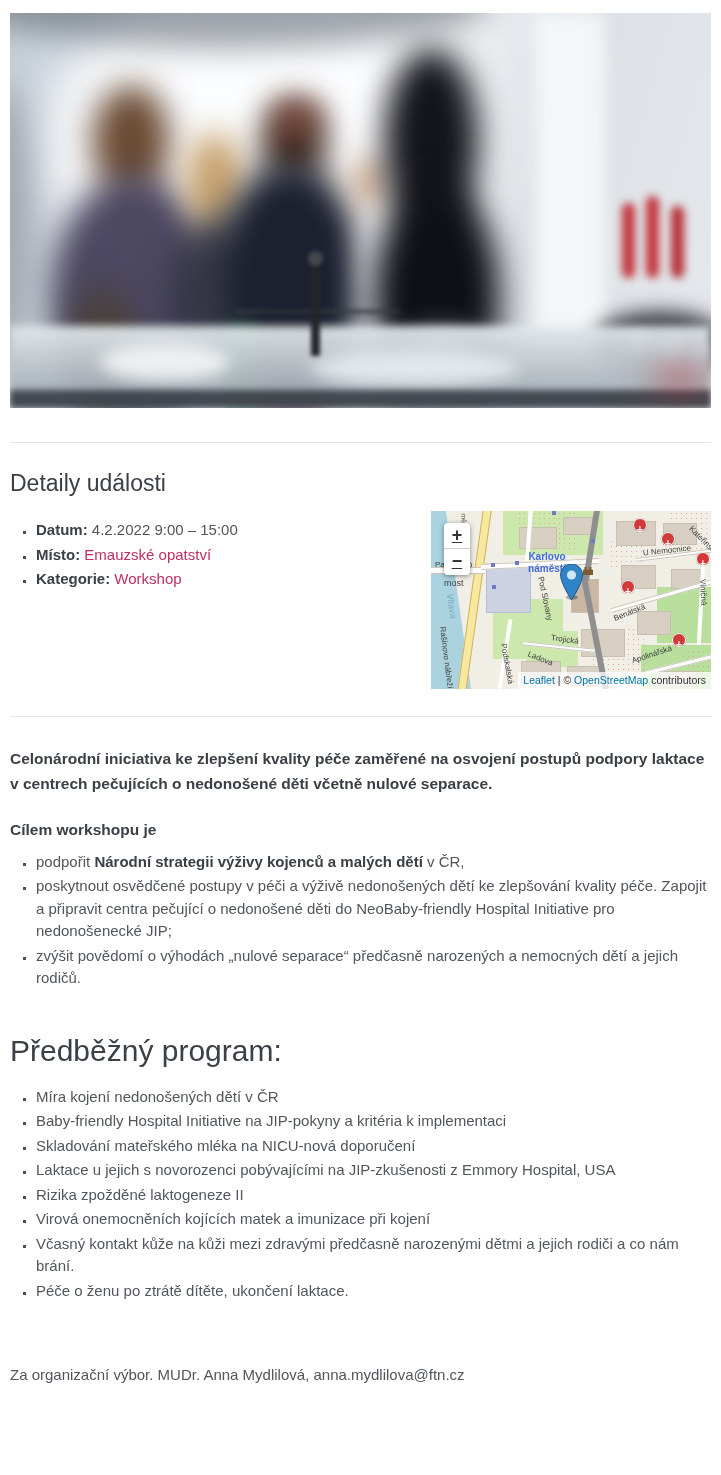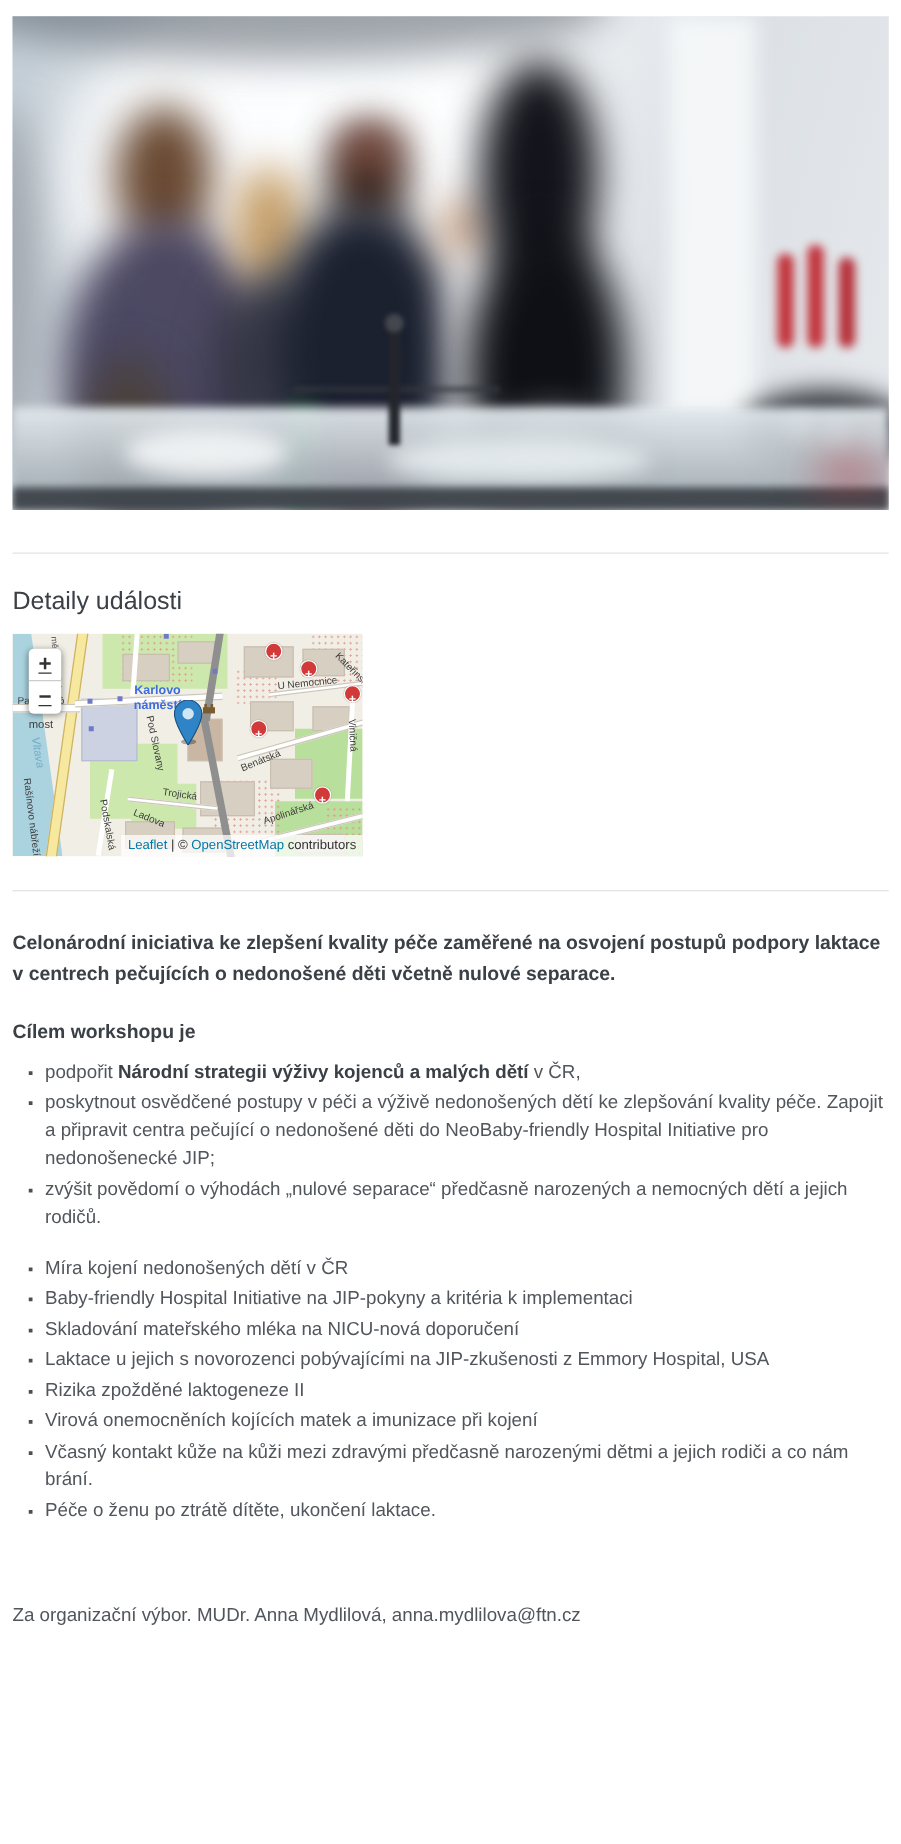--- a/index.html
+++ b/index.html
@@ -9,21 +9,21 @@
 
   
   .hero { position:relative; width:701px; height:395px; overflow:hidden;
           background:linear-gradient(105deg,#c4ced6 0%,#e7edf1 28%,#f3f6f7 52%,#dbe0e5 72%,#e6e9ec 100%); }
   .blob { position:absolute; filter:blur(16px); border-radius:50%; }
   .softrect { position:absolute; filter:blur(6px); }
 
   
   h1 { font-size:37px; line-height:1.3; font-weight:400; color:#3a4046; margin:10px 0 0; letter-spacing:-0.2px; }
   .divider { border:none; border-top:1px solid #e4e4e4; margin:34px 0 0; }
-  h2.section { font-size:20px; font-weight:400; color:#3a4046; margin:27px 0 0; }
+  h2.section { font-size:23px; font-weight:400; color:#3a4046; margin:27px 0 0; }
   h2.program { font-size:30px; font-weight:400; color:#3a4046; margin:44px 0 0; }
   .details-row { display:flex; justify-content:space-between; align-items:flex-start; margin-top:14px; }
   ul.sqlist { margin:6px 0 0; padding-left:26px; list-style:square; }
   ul.sqlist li { font-size:15px; line-height:1.5; margin:2px 0; color:#51565c; }
   ul.sqlist li::marker { color:#4a4f55; font-size:11px; }
   strong, b { color:#3a4046; font-weight:700; }
   a.redlink { color:#bf2e60; text-decoration:none; }
   .intro { font-weight:700; color:#3a4046; font-size:15.5px; line-height:1.6; margin:30px 0 0; }
   .goalhead { font-weight:700; color:#3a4046; font-size:15.5px; margin:24px 0 0; }
   ul.goals { margin-top:12px; }
@@ -108,20 +108,25 @@
     <div class="softrect" style="left:298px;top:238px;width:15px;height:15px;background:#44484e;border-radius:50%;filter:blur(2px);"></div>
     <div class="blob" style="left:640px;top:352px;width:60px;height:28px;background:rgba(180,40,50,.5);"></div>
   </div>
 
 
   <hr class="divider">
 
   <h2 class="section">Detaily události</h2>
 
   <div class="details-row">
+    <ul class="sqlist">
+      <li><strong>Datum:</strong> <span>4.2.2022 9:00 – 15:00</span></li>
+      <li><strong>Místo:</strong> <a href="#" class="redlink">Emauzské opatství</a></li>
+      <li><strong>Kategorie:</strong> <a href="#" class="redlink">Workshop</a></li>
+    </ul>
 
     <div class="map">
 
       <div class="water" style="left:0;top:0;width:60px;height:178px;clip-path:polygon(0 0,15px 0,40px 178px,0 178px);"></div>
       <div class="lblblue" style="left:8px;top:90px;transform:rotate(80deg);font-size:9px;">Vltava</div>
 
       <div class="roadY" style="left:39px;top:-10px;width:9px;height:200px;transform:rotate(8deg);"></div>
       <div class="lbl" style="left:15px;top:115px;transform:rotate(83deg);transform-origin:left top;">Rašínovo nábřeží</div>
       <div class="lbl" style="left:36px;top:2px;transform:rotate(85deg);transform-origin:left top;font-size:7px;color:#555;">městská náplavka</div>
 
@@ -215,20 +220,21 @@
 
   <p class="intro">Celonárodní iniciativa ke zlepšení kvality péče zaměřené na osvojení postupů podpory laktace v centrech pečujících o nedonošené děti včetně nulové separace.</p>
 
   <p class="goalhead">Cílem workshopu je</p>
   <ul class="sqlist goals">
     <li><span>podpořit </span><strong>Národní strategii výživy kojenců a malých dětí</strong><span> v ČR,</span></li>
     <li>poskytnout osvědčené postupy v péči a výživě nedonošených dětí ke zlepšování kvality péče. Zapojit a připravit centra pečující o nedonošené děti do NeoBaby-friendly Hospital Initiative pro nedonošenecké JIP;</li>
     <li>zvýšit povědomí o výhodách „nulové separace“ předčasně narozených a nemocných dětí a jejich rodičů.</li>
   </ul>
 
+  <h2 class="program">Předběžný program:</h2>
   <ul class="sqlist" style="margin-top:18px;">
     <li>Míra kojení nedonošených dětí v ČR</li>
     <li>Baby-friendly Hospital Initiative na JIP-pokyny a kritéria k implementaci</li>
     <li>Skladování mateřského mléka na NICU-nová doporučení</li>
     <li>Laktace u jejich s novorozenci pobývajícími na JIP-zkušenosti z Emmory Hospital, USA</li>
     <li>Rizika zpožděné laktogeneze II</li>
     <li>Virová onemocněních kojících matek a imunizace při kojení</li>
     <li>Včasný kontakt kůže na kůži mezi zdravými předčasně narozenými dětmi a jejich rodiči a co nám brání.</li>
     <li>Péče o ženu po ztrátě dítěte, ukončení laktace.</li>
   </ul>

